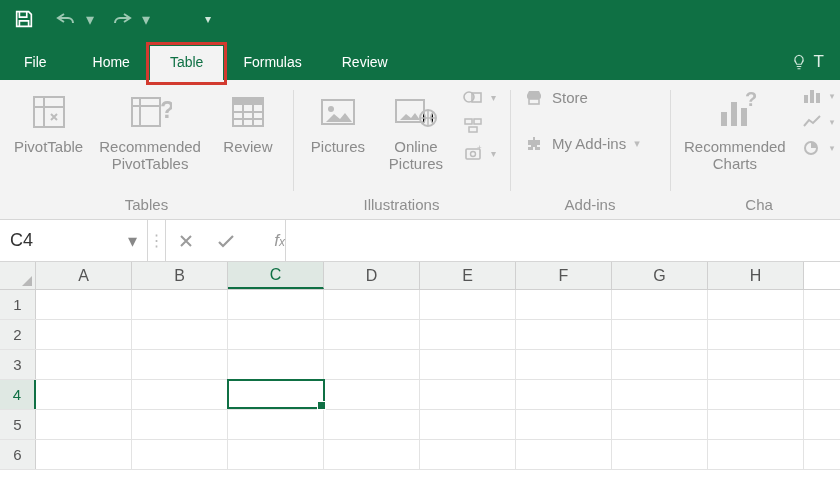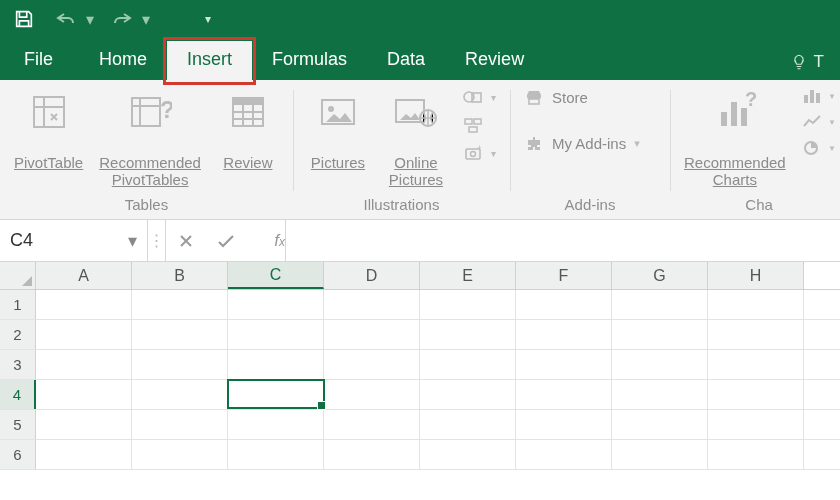--- a/index.html
+++ b/index.html
@@ -12,21 +12,21 @@
   }
   .qat .qbtn { width: 28px; height: 28px; display:flex; align-items:center; justify-content:center; }
   .qat svg { display:block; }
 
   
   .tabs {
     height: 42px; background: #0f7044; display:flex; align-items:flex-end;
     padding: 0 6px; gap: 0;
   }
   .tab {
-    color: #fff; font-size: 18px; padding: 8px 20px 10px 20px;
+    color: #fff; font-size: 14px; padding: 8px 20px 10px 20px;
     cursor: pointer; position: relative;
   }
   .tab.file { padding-right: 26px; padding-left: 18px; }
   .tab.active {
     background: #f3f3f3; color: #0f7044; font-weight: 500;
   }
   .tab-highlight {
     position:absolute; border:3px solid #d23a2f; pointer-events:none;
     left:-4px; top:-4px; right:-4px; bottom:-5px;
   }
@@ -44,21 +44,21 @@
   .group + .group::before {
     content:""; position:absolute; left:0; top:10px; bottom:28px; width:1px; background:#dcdcdc;
   }
   .group .btns { display:flex; align-items:flex-start; gap:8px; flex:1; }
   .rbtn {
     display:flex; flex-direction:column; align-items:center; justify-content:flex-start;
     color:#8b8b8b; font-size:15px; line-height:1.15; text-align:center; padding:2px 4px;
     cursor:pointer; min-width:70px;
   }
   .rbtn .ic { height:48px; display:flex; align-items:center; justify-content:center; }
-  .rbtn .lbl { margin-top:18px; max-width:120px;text-decoration:underline; }
+  .rbtn .lbl { margin-top:2px; max-width:120px; }
   .smallcol { display:flex; flex-direction:column; gap:6px; justify-content:center; }
   .sbtn { display:flex; align-items:center; gap:8px; color:#8b8b8b; font-size:15px; cursor:pointer; padding:2px 4px;}
   .group-label { color:#8e8e8e; font-size:15px; padding-bottom:4px; }
 
   
   .fbar {
     height: 42px; border-bottom:1px solid #d6d6d6; display:flex; align-items:stretch;
   }
   .namebox {
     width:148px; border-right:1px solid #d6d6d6; display:flex; align-items:center;
@@ -124,25 +124,24 @@
   <span style="color:#9cc8b2;margin-left:-8px;">▾</span>
   <div class="qbtn" style="margin-left:30px">
     <span style="color:#cfe6da;font-size:12px;line-height:1;">▾</span>
   </div>
 </div>
 
 <div class="tabs">
   <div class="tab file"><span>File</span></div>
   <div class="tab"><span>Home</span></div>
   <div class="tab active" style="position:relative;">
-    <span>Insert</span>
+    <span>Table</span>
     <span class="tab-highlight"></span>
   </div>
   <div class="tab"><span>Formulas</span></div>
-  <div class="tab"><span>Data</span></div>
   <div class="tab"><span>Review</span></div>
   <div style="flex:1"></div>
   <div class="tellme">
     <svg width="18" height="18" viewBox="0 0 24 24">
         <path fill="none" stroke="#cfe6da" stroke-width="1.6" d="M9 18h6 M10 21h4 M12 3a6 6 0 0 0-4 10l1 2h6l1-2a6 6 0 0 0-4-10z"></path>
       </svg>
     <span>T</span>
   </div>
 </div>
 

